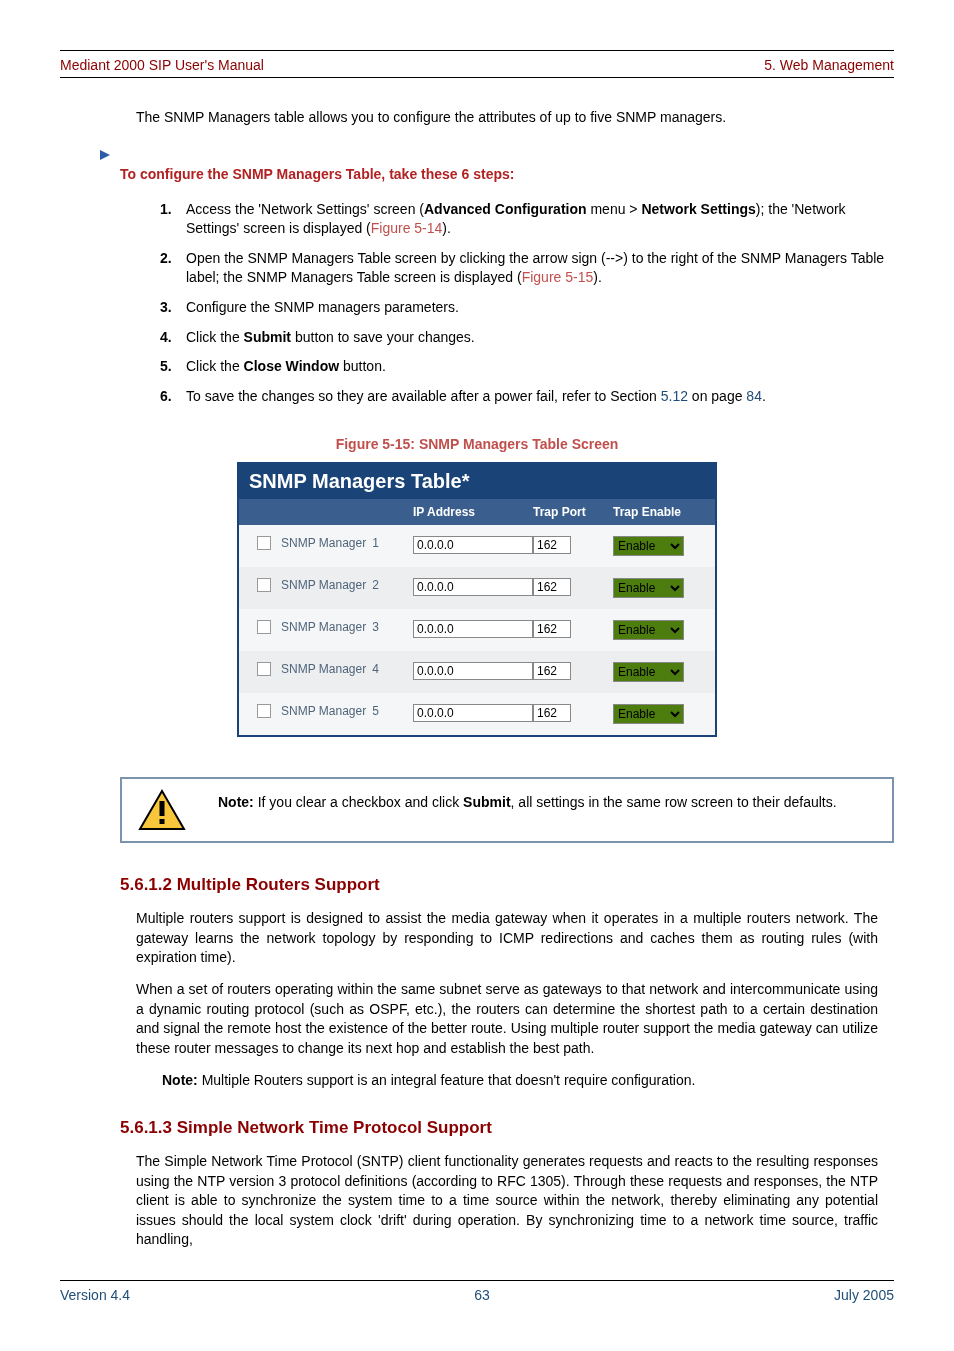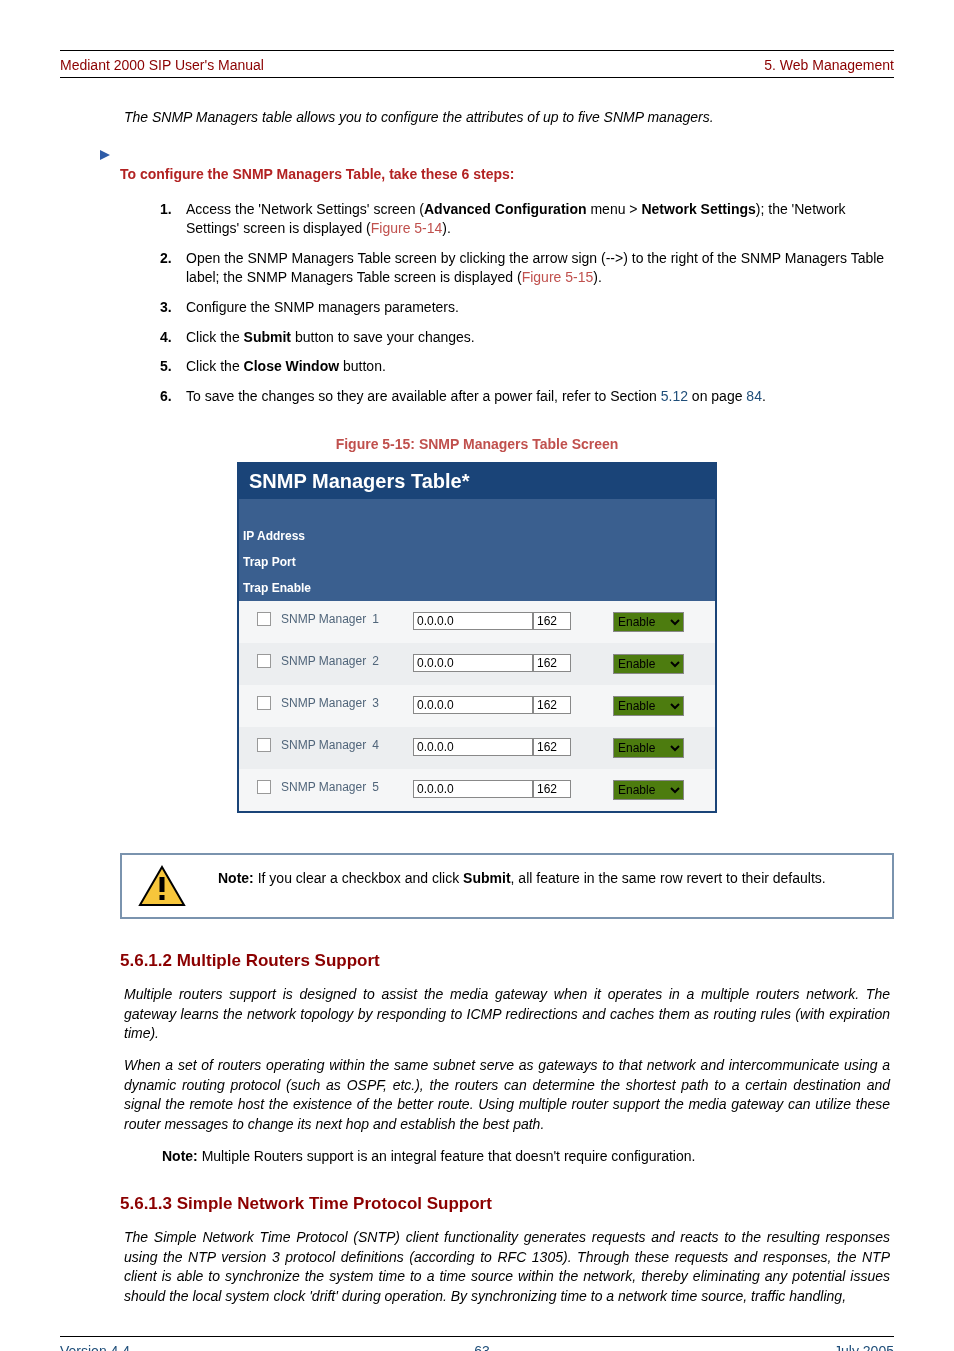--- a/index.html
+++ b/index.html
@@ -32,21 +32,21 @@
   .header-underline {
     border-bottom: 1px solid #000;
     margin-bottom: 30px;
   }
   .body-text {
     margin-left: 60px;
     margin-right: 0;
     line-height: 1.4;
     text-align: justify;
   }
-  .p { margin: 12px 4px; font-style: italic; }
+  .p { margin: 12px 16px; }
   .section-lead {
     color: #B22222;
     font-weight: bold;
     margin-top: 20px;
     margin-bottom: 8px;
   }
   .arrow-bullet {
     display:flex;
     align-items:flex-start;
     margin-left: 40px;
@@ -97,21 +97,20 @@
     font-weight: bold;
     font-size: 20px;
     padding: 6px 10px;
     font-family: Arial, sans-serif;
   }
   .table-headrow {
     display:flex;
     background: #3a5f8f;
     color:#fff;
     font-size:12px;
-    flex-direction:column;
   }
   .col-chk { width: 36px; padding:6px 8px; }
   .col-name { width: 134px; padding:6px 4px; }
   .col-ip { width: 120px; padding:6px 4px; font-weight:bold; }
   .col-port { width: 80px; padding:6px 4px; font-weight:bold; }
   .col-enable { width: 102px; padding:6px 4px; font-weight:bold; }
   .table-row {
     display:flex;
     align-items:flex-start;
     background:#f5f6f7;
@@ -302,21 +301,21 @@
 
   <div class="note-box">
     <div class="note-icon-cell">
       <svg class="note-icon" viewBox="0 0 48 42">
         <polygon points="24,2 46,40 2,40" fill="#f7c63b" stroke="#000" stroke-width="2"></polygon>
         <rect x="21.5" y="12" width="5" height="15" fill="#000"></rect>
         <rect x="21.5" y="30" width="5" height="5" fill="#000"></rect>
       </svg>
     </div>
     <div class="note-text">
-      <span class="note-label">Note:</span><span> If you clear a checkbox and click </span><span class="bold">Submit</span><span>, all feature in the same row revert to their defaults.</span>
+      <span class="note-label">Note:</span><span> If you clear a checkbox and click </span><span class="bold">Submit</span><span>, all settings in the same row screen to their defaults.</span>
     </div>
   </div>
 
   <div class="body-text">
     <div class="h3">5.6.1.2  Multiple Routers Support</div>
     <p class="p">Multiple routers support is designed to assist the media gateway when it operates in a multiple routers network. The gateway learns the network topology by responding to ICMP redirections and caches them as routing rules (with expiration time).</p>
     <p class="p">When a set of routers operating within the same subnet serve as gateways to that network and intercommunicate using a dynamic routing protocol (such as OSPF, etc.), the routers can determine the shortest path to a certain destination and signal the remote host the existence of the better route. Using multiple router support the media gateway can utilize these router messages to change its next hop and establish the best path.</p>
   </div>
   <p class="sub-note">
     <span>Note:</span><span style="font-weight:normal"> Multiple Routers support is an integral feature that doesn't require configuration.</span>

